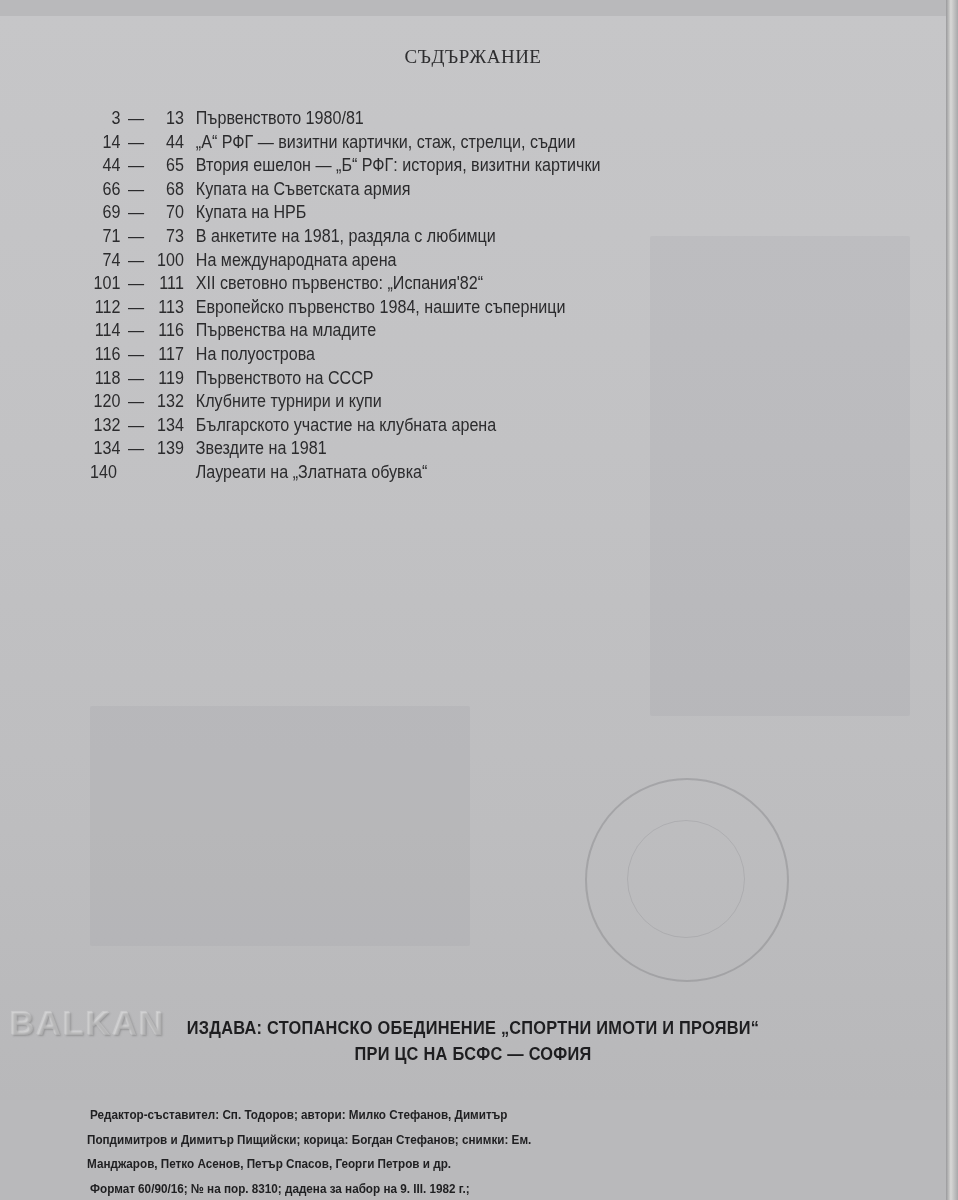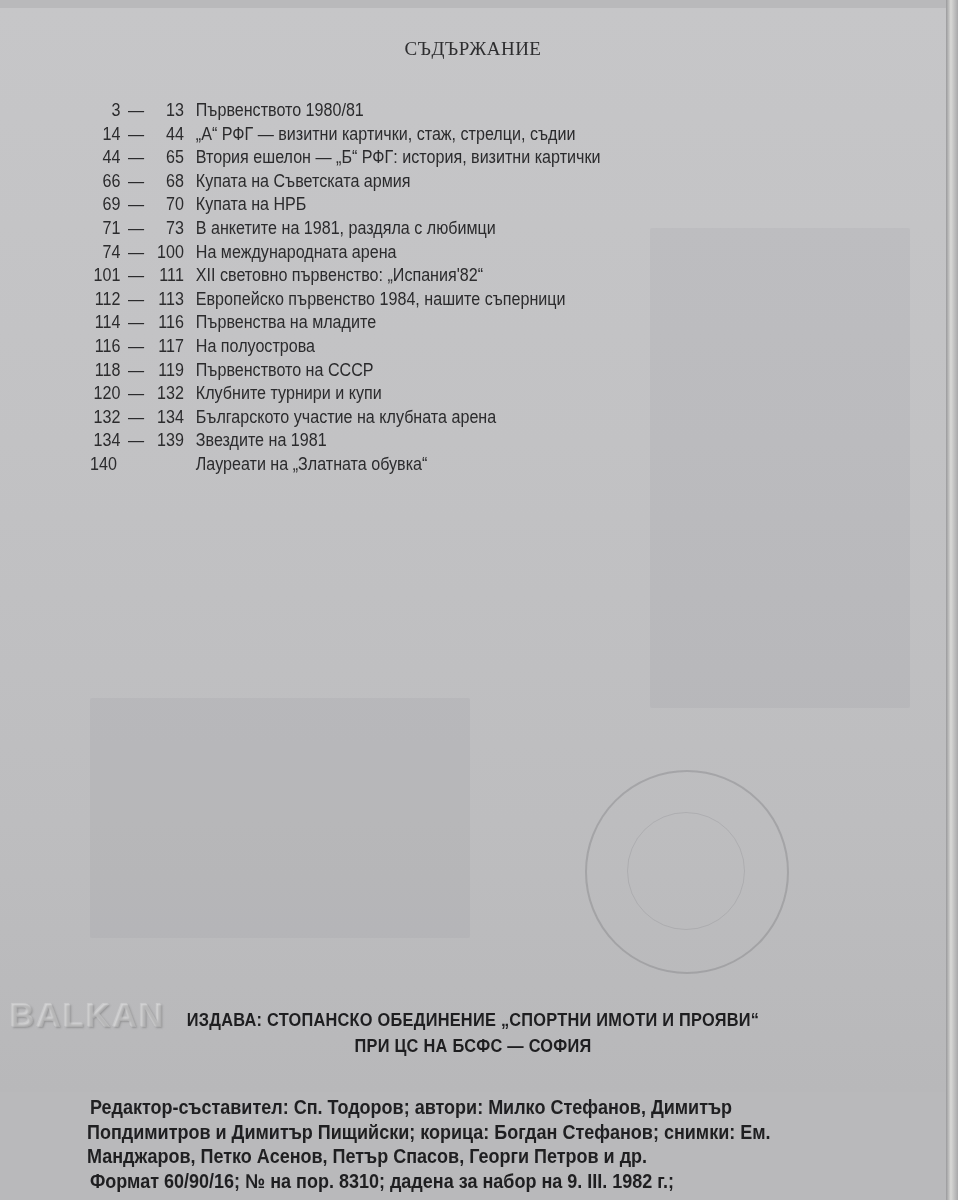--- a/index.html
+++ b/index.html
@@ -3,21 +3,21 @@
   <meta charset="utf-8">
   <style>
     html, body { margin: 0; padding: 0; }
     body {
       width: 958px; height: 1200px; overflow: hidden; position: relative;
       background: #b9b9bb;
       font-family: "Liberation Serif", "DejaVu Serif", serif;
       color: #2a2a2c;
     }
     .page {
-      position: absolute; left: 0; top: 8px; width: 946px; height: 1084px;
+      position: absolute; left: 0; top: 16px; width: 946px; height: 1084px;
       background: linear-gradient(180deg, #c6c6c8 0%, #c2c2c4 40%, #bdbdbf 75%, #b8b8ba 100%);
     }
     .page-edge {
       position: absolute; left: 946px; top: 0; width: 12px; height: 1200px;
       background: linear-gradient(90deg, #9a9a9c 0%, #d8d8d6 40%, #a8a8aa 100%);
     }
     .bleed {
       position: absolute; background: rgba(140,140,145,0.12); border-radius: 2px;
     }
     .title {
@@ -54,21 +54,21 @@
     .wm-main { font-size: 92px; line-height: 80px; letter-spacing: -2px; }
     .pub-line {
       position: absolute; left: 0; width: 946px; text-align: center;
       font-family: "Liberation Sans", sans-serif; font-weight: bold;
       font-size: 19px; color: #1e1e20; letter-spacing: 0.3px;
       transform: scaleX(0.86);
     }
     .credits {
       position: absolute; left: 90px; top: 1087px; width: 820px;
       font-family: "Liberation Sans", sans-serif; font-weight: bold;
-      font-size: 20px; color: #1f1f21; line-height: 24.5px;
+      font-size: 13px; color: #1f1f21; line-height: 24.5px;
     }
     .credits div { white-space: nowrap; transform: scaleX(0.9); transform-origin: left; }
   </style>
 </head>
 <body>
 
 <div class="page">
 
   <div class="bleed" style="left:650px;top:220px;width:260px;height:480px;"></div>
   <div class="bleed" style="left:90px;top:690px;width:380px;height:240px;"></div>

